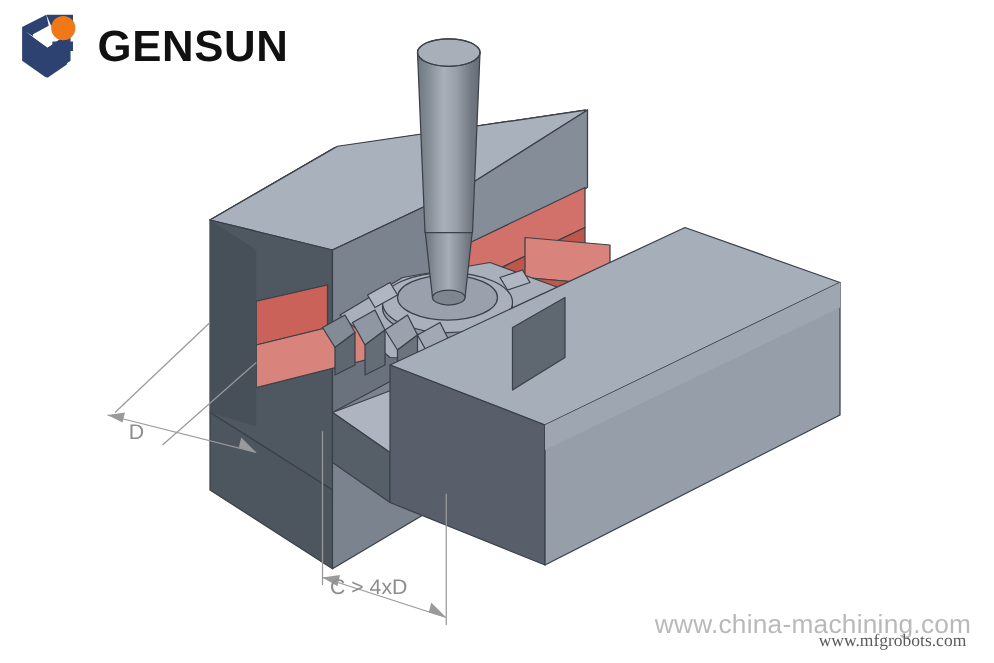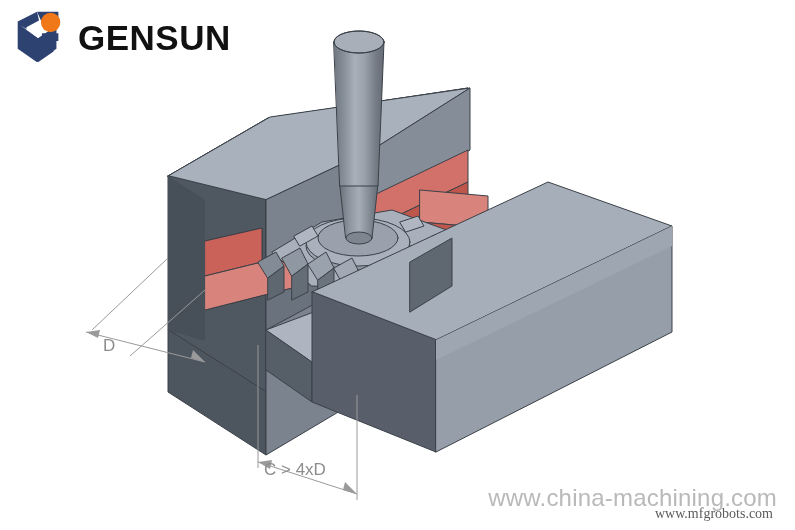--- a/index.html
+++ b/index.html
@@ -17,21 +17,21 @@
     font-size:35px;font-weight:bold;color:#111111;letter-spacing:0.5px;
     line-height:1;margin-left:2px;font-family:"Liberation Sans","DejaVu Sans",sans-serif;
   }
 
   
   .cad{position:absolute;left:0;top:0;width:795px;height:530px;}
 
   
   .wm-main{
     position:absolute;right:18px;bottom:18px;
-    font-size:24px;color:#b9b9b9;letter-spacing:0.2px;white-space:nowrap;
+    font-size:21px;color:#b9b9b9;letter-spacing:0.2px;white-space:nowrap;
     font-family:"Liberation Sans","DejaVu Sans",sans-serif;
   }
   .wm-sub{
     position:absolute;right:22px;bottom:8px;
     font-size:14px;color:#5b5b5b;white-space:nowrap;
     font-family:"Liberation Serif","DejaVu Serif",serif;
   }
 
   
   .dimtext{fill:#8d8d8d;font-family:"Liberation Sans","DejaVu Sans",sans-serif;}

